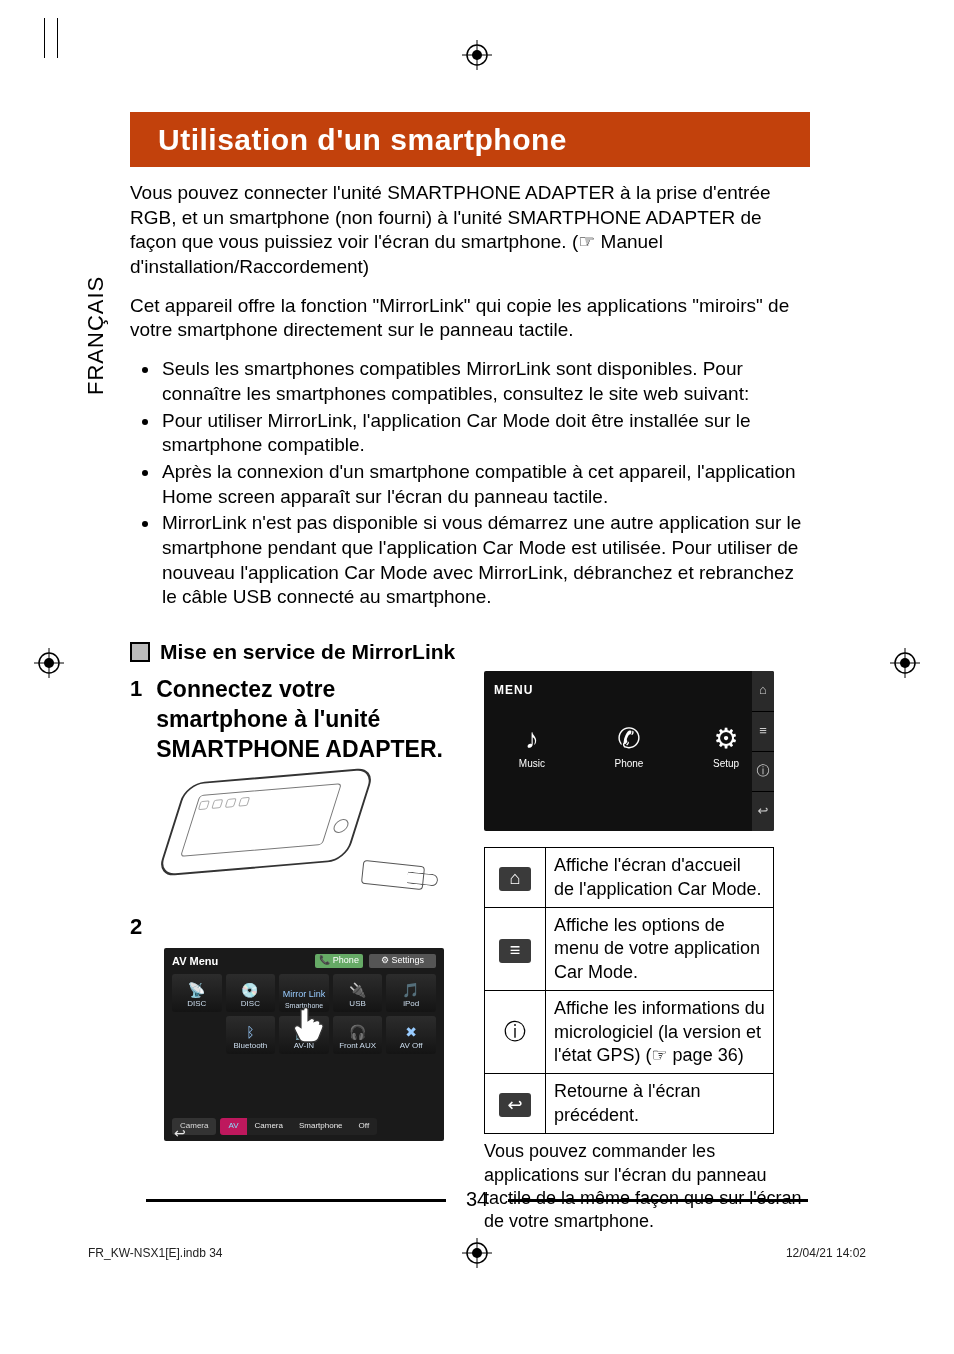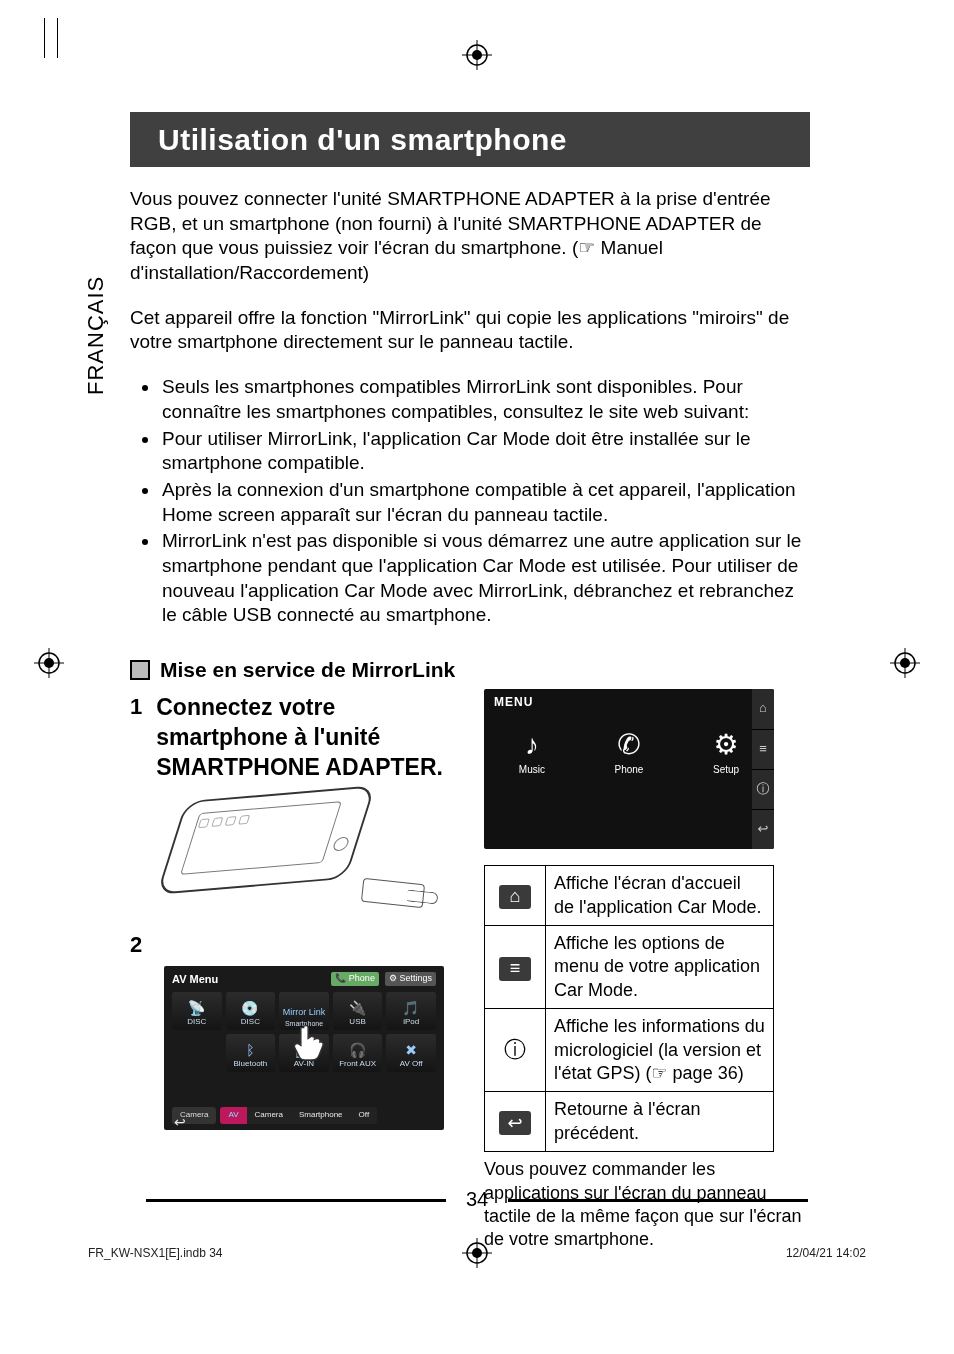--- a/index.html
+++ b/index.html
@@ -15,30 +15,30 @@
     background: #fff;
     position: relative;
   }
   .page {
     position: absolute;
     left: 130px;
     top: 112px;
     width: 680px;
   }
   .title-bar {
-    background: #404040;
+    background: #c2410c;
     color: #fff;
     font-weight: 700;
     font-size: 30px;
     padding: 8px 20px 8px 28px;
     font-family: "Myriad Pro", "Arial Narrow", Arial, sans-serif;
     letter-spacing: 0.5px;
   }
   .intro { margin-top: 10px; }
-  .para { margin: 20px 0; font-stretch: condensed; font-family: "Arial Narrow", "Myriad Pro", Arial, sans-serif; }
+  .para { margin: 14px 0; font-stretch: condensed; font-family: "Arial Narrow", "Myriad Pro", Arial, sans-serif; }
   ul.bullets {
     margin: 4px 0 0 0;
     padding: 0 0 0 30px;
   }
   ul.bullets li {
     font-family: "Arial Narrow", "Myriad Pro", Arial, sans-serif;
     margin-bottom: 2px;
     padding-left: 2px;
   }
   ul.bullets li .sub { display:block; margin-top:2px; }
@@ -145,38 +145,38 @@
     border:1.5px solid #555;
     border-left:none;
     border-radius:0 6px 6px 0;
     transform: rotate(6deg);
   }
 
   
   .av-menu {
     margin: 6px 0 10px 34px;
     width: 280px;
-    height: 164px;
+    height: 193px;
     background: #1a1a1a;
     border-radius: 2px;
     color: #e6e6e6;
     font-family: Arial, sans-serif;
     font-size: 10px;
     padding: 6px 8px 6px 8px;
     box-sizing: border-box;
     position: relative;
   }
   .av-menu .titlebar {
     display:flex; justify-content:space-between; align-items:center;
     font-size:11px; font-weight:700; color:#fff;
     padding-bottom:4px;
   }
   .av-menu .titlebar .right { display:flex; gap:6px; font-size:9px; font-weight:400;}
   .av-menu .titlebar .badge { background:#6a6; padding:1px 4px; border-radius:2px; }
-  .av-menu .titlebar .badge2 { background:#555; padding:1px 4px; border-radius:2px; }
+  .av-menu .titlebar .badge2 { background:#555; padding:1px 12px; border-radius:2px; }
   .av-menu .grid {
     display:grid; grid-template-columns: repeat(5, 1fr);
     gap:4px;
     margin-top:2px;
   }
   .av-menu .tile {
     background:linear-gradient(#2c2c2c,#141414);
     border-radius:3px;
     height:36px;
     display:flex; flex-direction:column; align-items:center; justify-content:flex-end;
@@ -208,21 +208,21 @@
     width: 290px;
     height: 160px;
     background: #111;
     color:#fff;
     font-family: Arial, sans-serif;
     position: relative;
     border-radius:2px;
     overflow:hidden;
   }
   .menu-mock .hdr {
-    font-size:12px; font-weight:700; padding:6px 10px; letter-spacing:1px;
+    font-size:12px; font-weight:700; padding:12px 10px; letter-spacing:1px;
   }
   .menu-mock .row {
     display:flex; justify-content:space-around; align-items:center;
     margin-top:14px;
   }
   .menu-mock .item {
     display:flex; flex-direction:column; align-items:center; gap:4px;
     font-size:10px;
   }
   .menu-mock .item .bigic { font-size:28px; line-height:1;}

